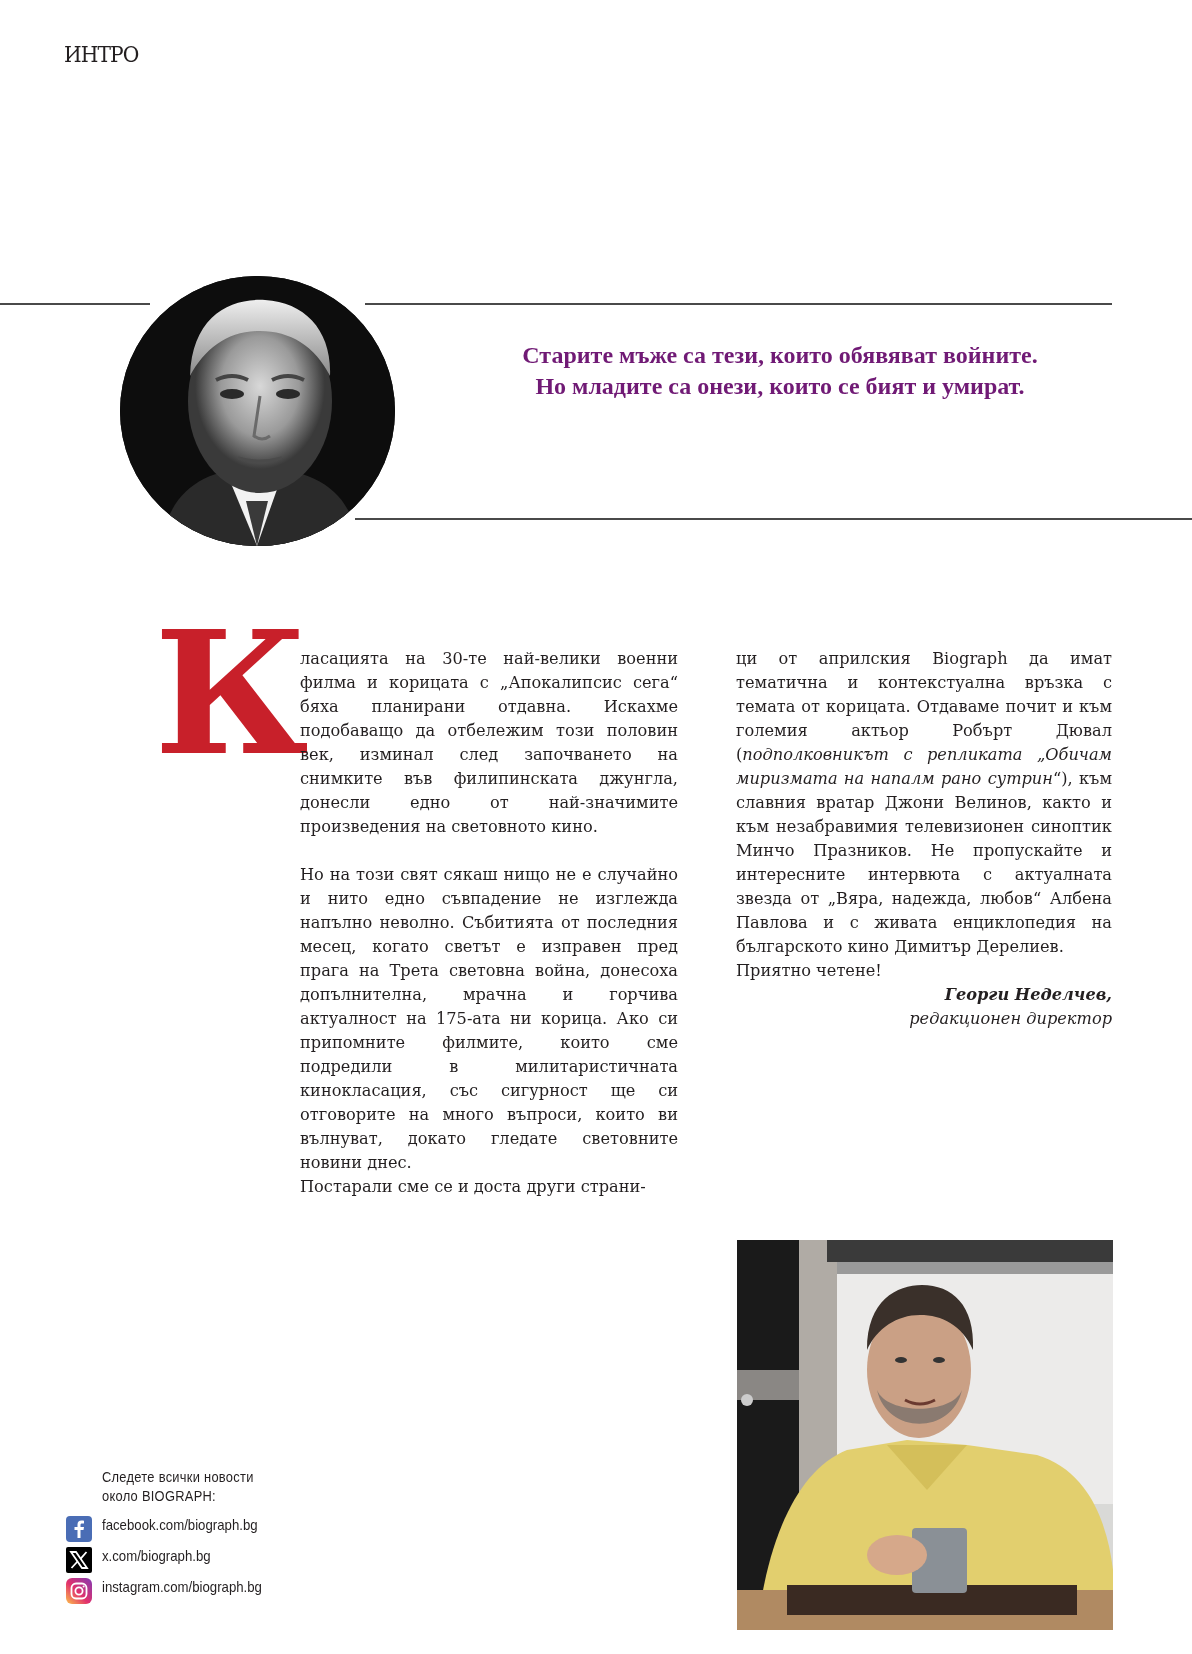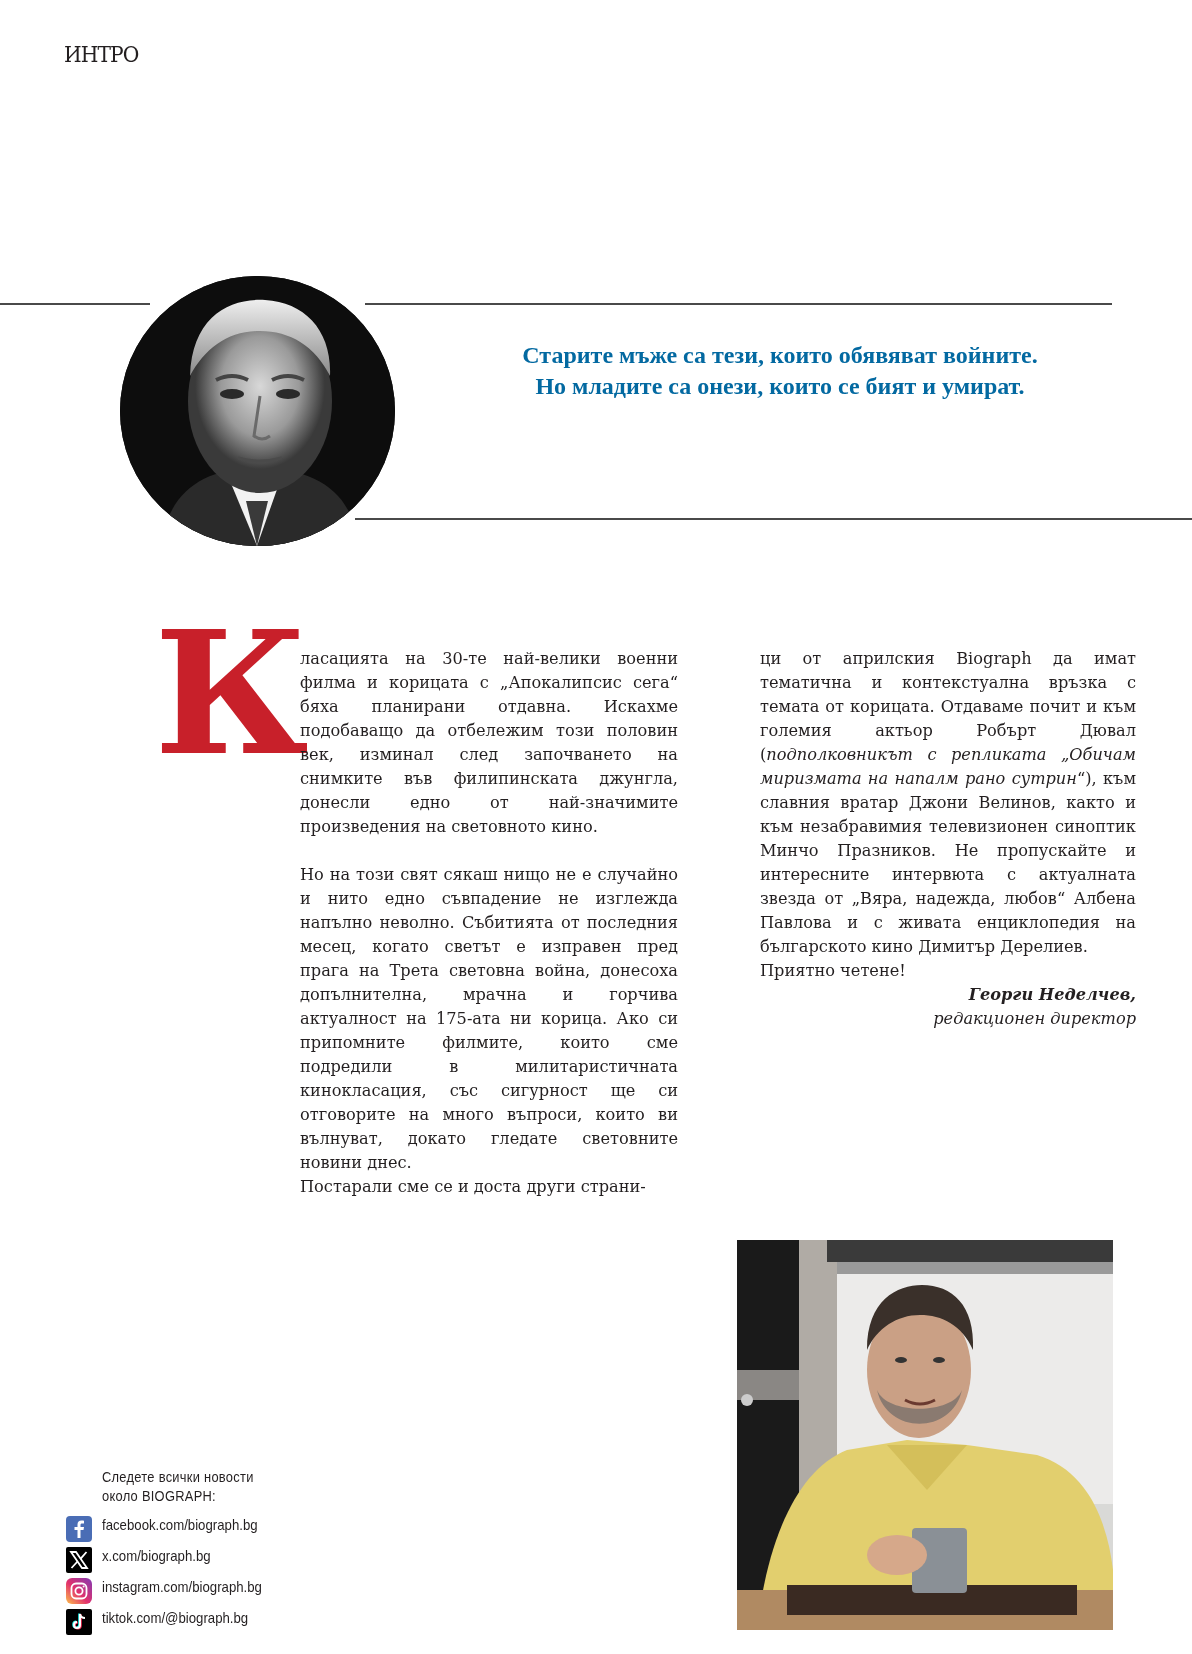--- a/index.html
+++ b/index.html
@@ -10,33 +10,33 @@
 
   .rule { background: #4a4a4a; height: 2px; }
   .rule-top-left { left: 0; top: 303px; width: 150px; }
   .rule-top-right { left: 365px; top: 303px; width: 747px; }
   .rule-bottom { left: 355px; top: 518px; width: 837px; }
 
   .portrait { left: 120px; top: 276px; width: 275px; height: 270px; border-radius: 50%; overflow: hidden; background: #111; }
   .portrait svg { width: 100%; height: 100%; display: block; }
 
   .quote-block { left: 430px; top: 340px; width: 700px; text-align: center; }
-  .quote-line { font-family: "Liberation Serif", serif; font-weight: bold; font-size: 24px; line-height: 31px; color: #0369a1; }
+  .quote-line { font-family: "Liberation Serif", serif; font-weight: bold; font-size: 24px; line-height: 31px; color: #701a75; }
   .quote-author { font-family: "Liberation Serif", serif; font-style: italic; font-weight: bold; font-size: 23px; line-height: 30px; color: #c8202a; }
   .quote-author-wrap { margin-top: 10px; }
 
   .drop-cap { left: 154px; top: 625px; width: 160px; height: 150px; }
   .drop-cap svg { width: 100%; height: 100%; display: block; }
 
   .col { font-family: "DejaVu Serif", serif; font-size: 16.2px; line-height: 24px; color: #231f20; text-align: justify; }
   .col p { margin: 0; }
   .col p + p { margin-top: 24px; }
   .col .tight { margin-top: 0 !important; }
   .col-left { left: 300px; top: 647px; width: 378px; }
-  .col-right { left: 736px; top: 647px; width: 376px; margin-left: 24px; }
+  .col-right { left: 736px; top: 647px; width: 376px; }
   .col em { font-style: italic; }
   .sig-name { text-align: right; font-weight: bold; font-style: italic; }
   .sig-title { text-align: right; font-style: italic; }
 
   .editor-photo { left: 737px; top: 1240px; width: 376px; height: 390px; overflow: hidden; background: #c9c6c0; }
   .editor-photo svg { width: 100%; height: 100%; display: block; }
 
   .social { left: 66px; top: 1468px; width: 260px; font-family: "Liberation Sans", sans-serif; font-weight: normal; color: #231f20; }
   .social-heading { font-size: 14px; line-height: 19px; margin-left: 36px; letter-spacing: 0.3px; transform: scaleX(0.92); transform-origin: left; }
   .social-list { margin-top: 10px; }
@@ -167,25 +167,14 @@
               </linearGradient>
             </defs>
             <rect width="26" height="26" rx="6" fill="url(#ig)"></rect>
             <rect x="5.5" y="5.5" width="15" height="15" rx="4.5" fill="none" stroke="#ffffff" stroke-width="1.8"></rect>
             <circle cx="13" cy="13" r="3.6" fill="none" stroke="#ffffff" stroke-width="1.8"></circle>
             <circle cx="17.6" cy="8.4" r="1" fill="#ffffff"></circle>
           </svg>
       </span>
       <span class="social-text">instagram.com/biograph.bg</span>
     </div>
-    <div class="social-item">
-      <span class="social-icon">
-        <svg viewBox="0 0 26 26">
-            <rect width="26" height="26" rx="2" fill="#000000"></rect>
-            <path d="M14 5 V16 A3 3 0 1 1 11 13" fill="none" stroke="#25f4ee" stroke-width="2" transform="translate(-0.8,-0.6)"></path>
-            <path d="M14 5 V16 A3 3 0 1 1 11 13" fill="none" stroke="#fe2c55" stroke-width="2" transform="translate(0.8,0.6)"></path>
-            <path d="M14 5 V16 A3 3 0 1 1 11 13 M14 5 C14.5 7.5 16.5 9 19 9" fill="none" stroke="#ffffff" stroke-width="2"></path>
-          </svg>
-      </span>
-      <span class="social-text">tiktok.com/@biograph.bg</span>
-    </div>
   </div>
 </div>
 
 </body></html>

